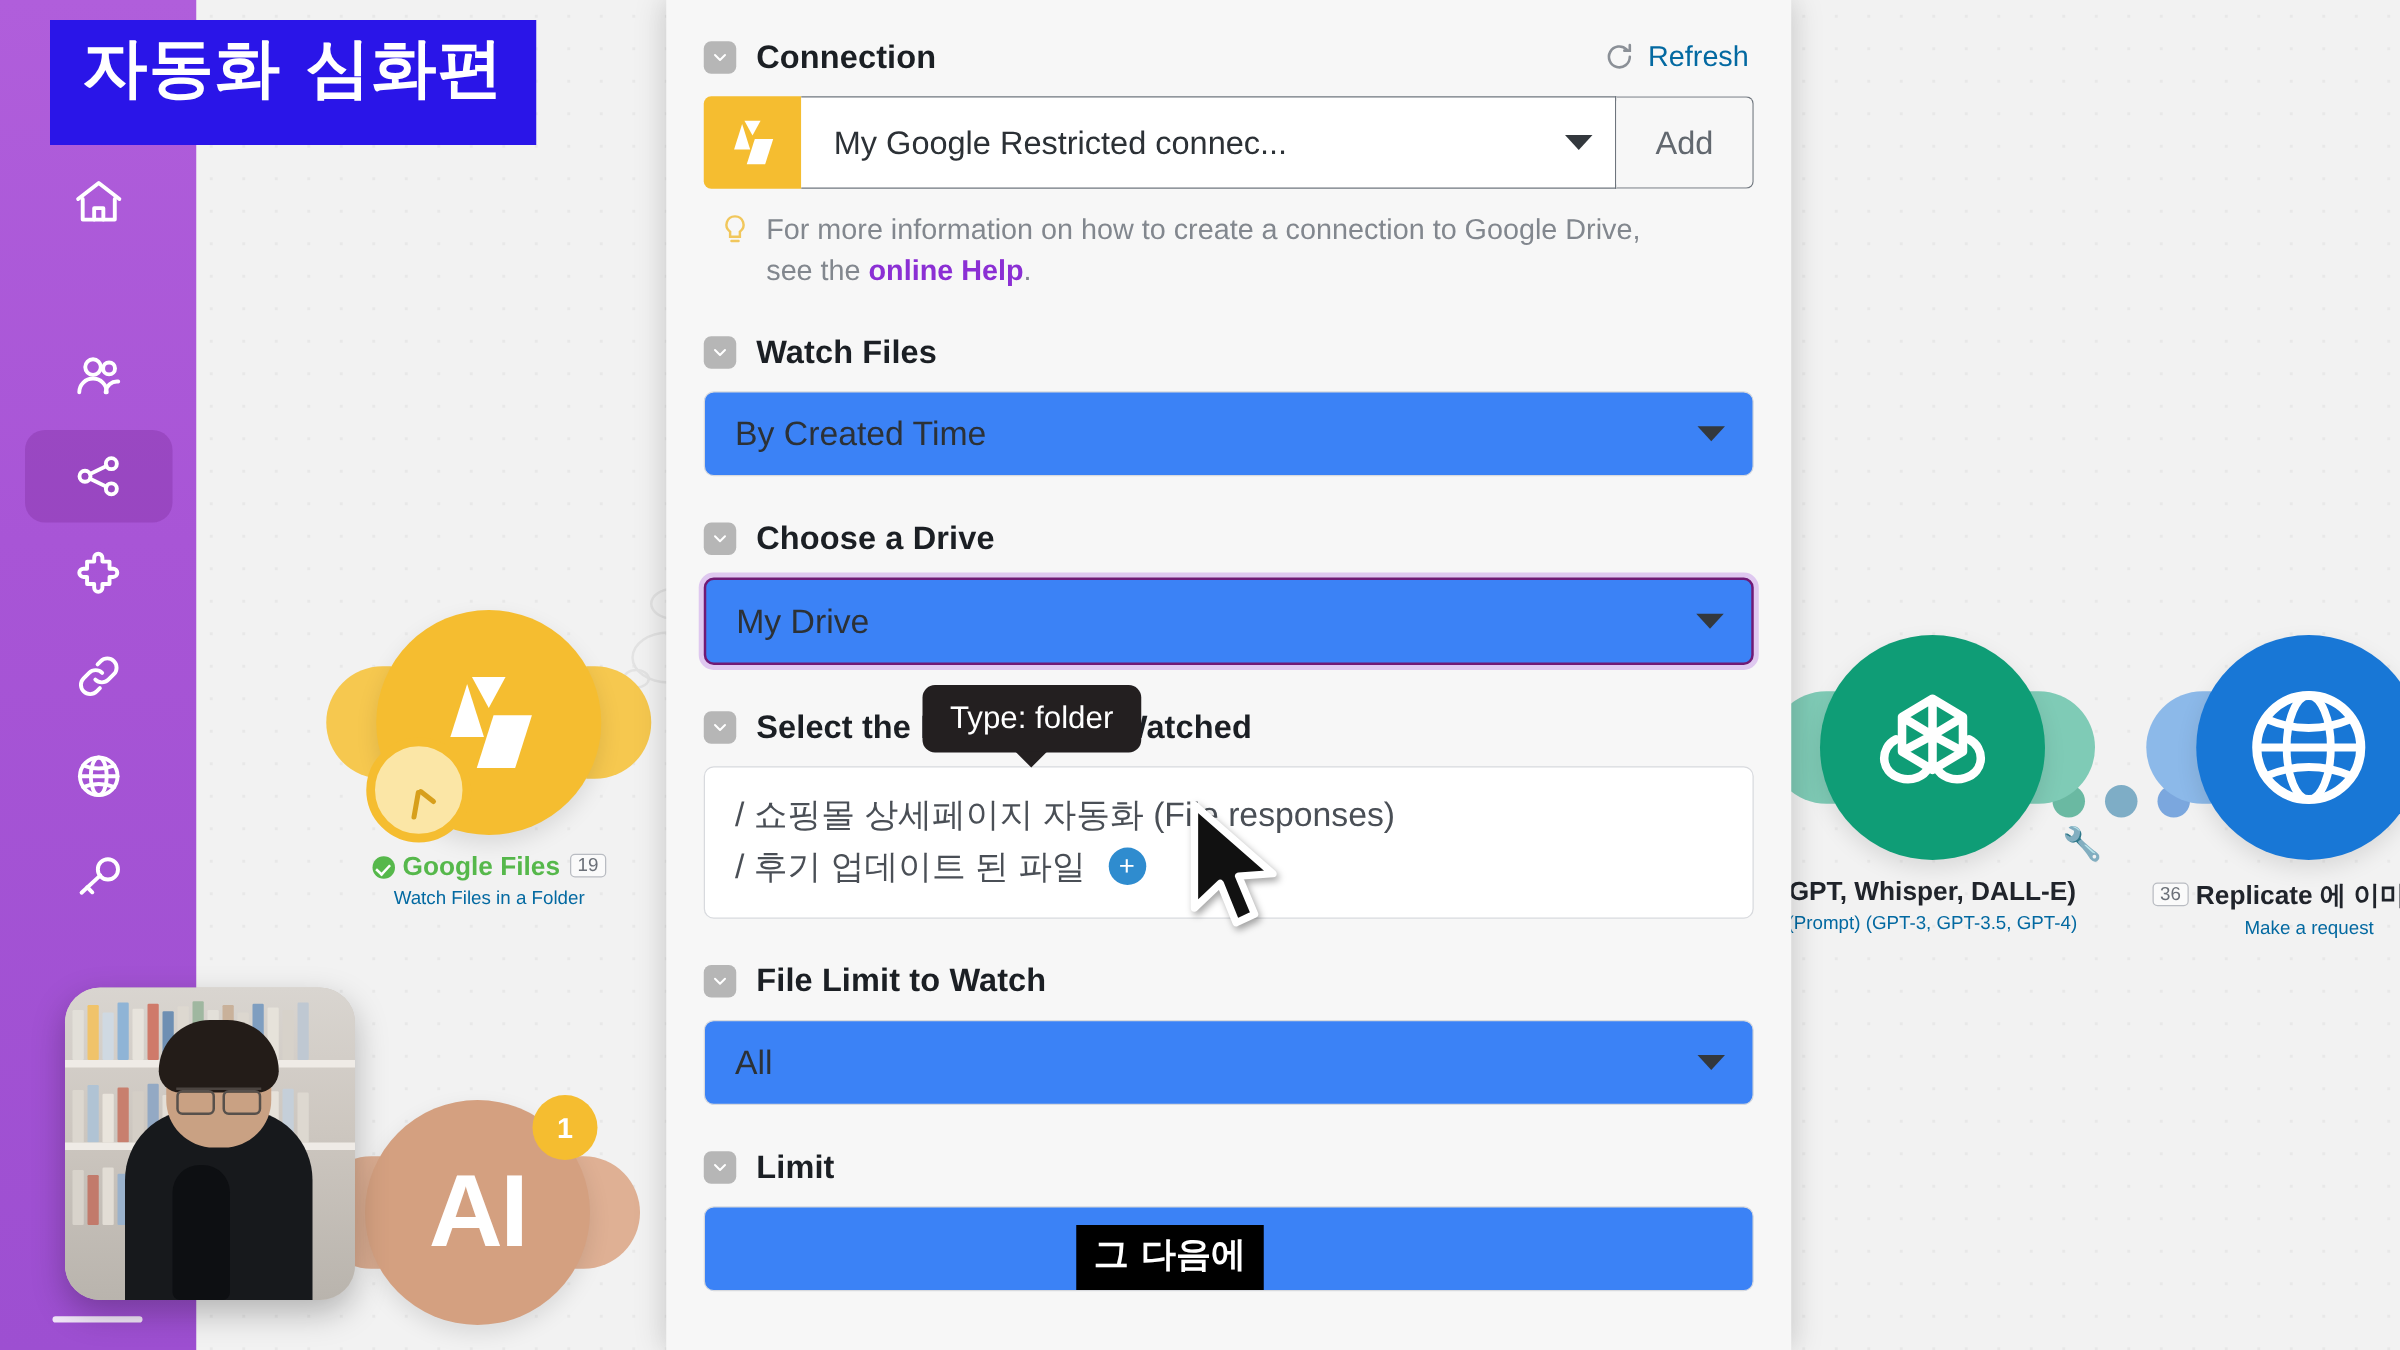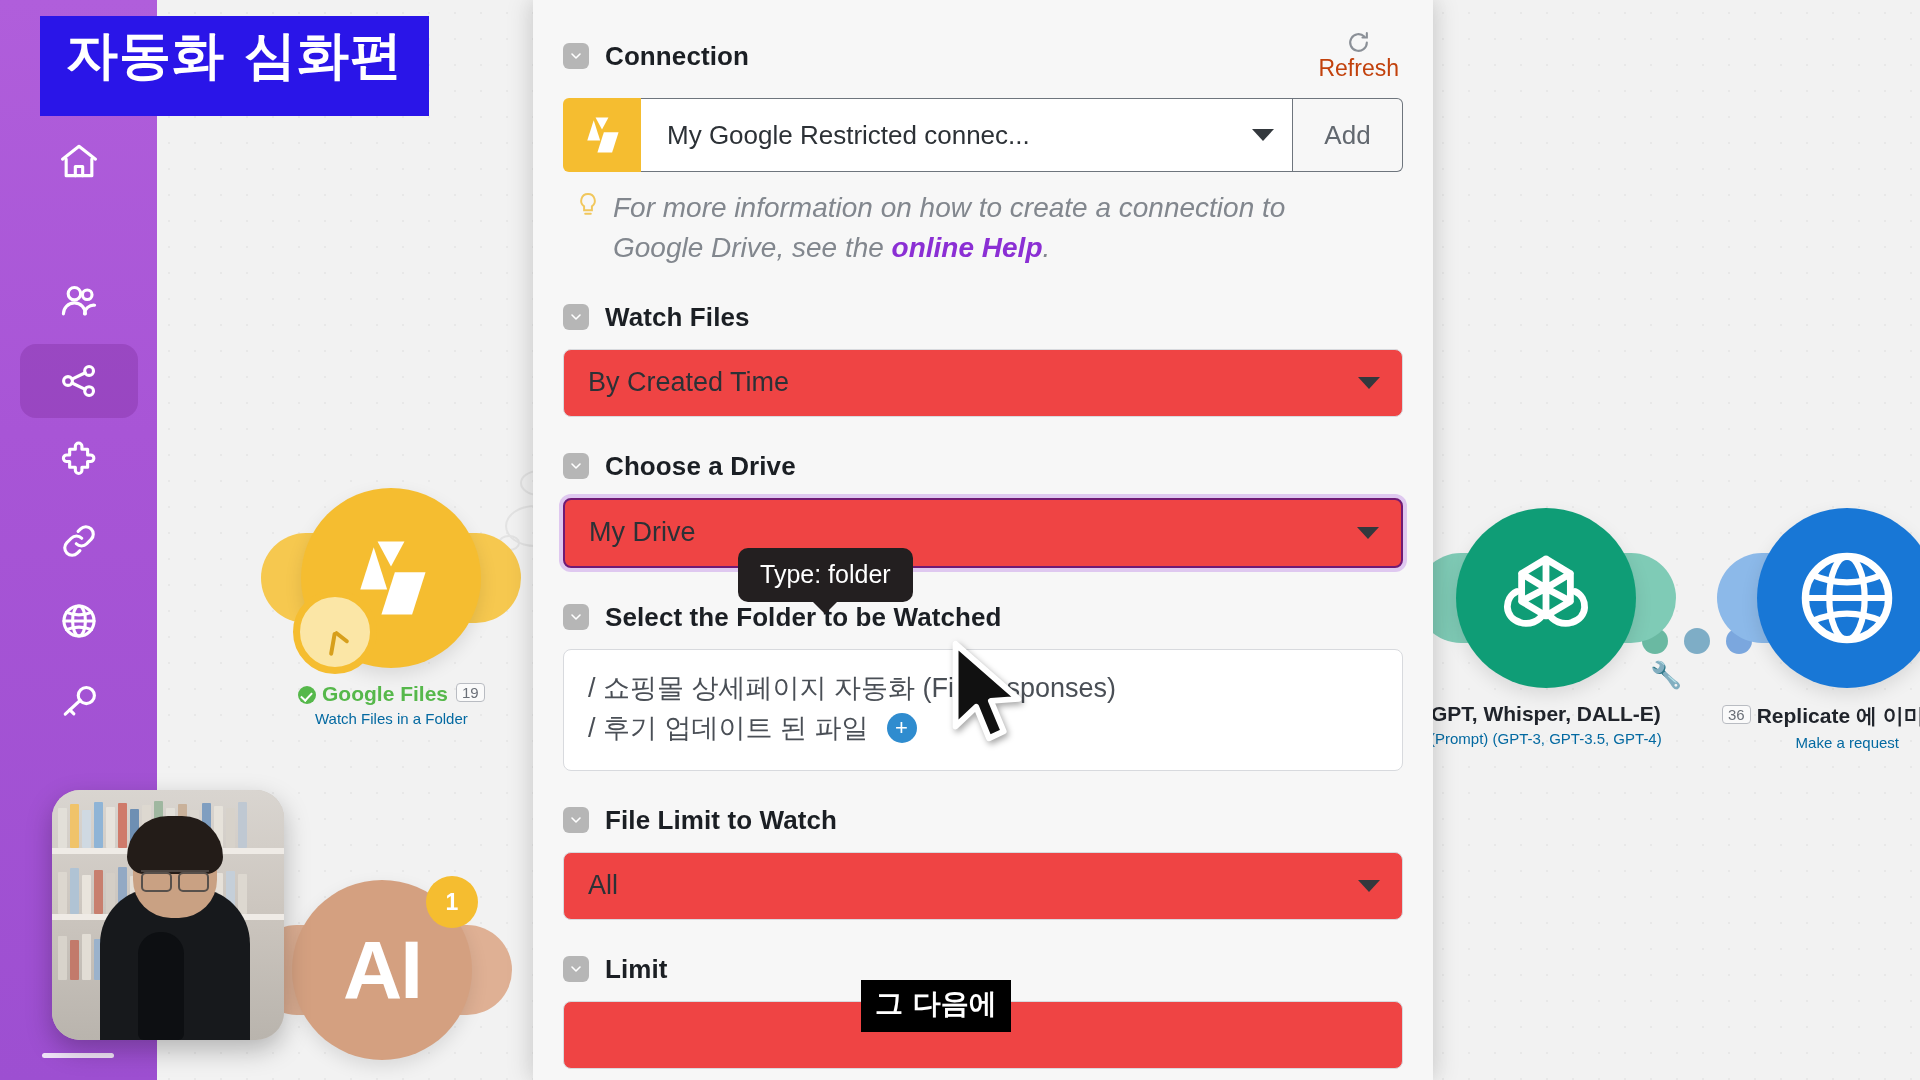--- a/index.html
+++ b/index.html
@@ -166,22 +166,22 @@
   .row-head { display: flex; align-items: center; gap: 16px; }
   .toggle-box {
     width: 26px; height: 26px; border-radius: 6px; background: #b6b6b6;
     display: flex; align-items: center; justify-content: center; flex: 0 0 26px;
   }
   .toggle-box svg { width: 16px; height: 16px; }
   .toggle-box svg path { stroke: #fff; stroke-width: 2.4; fill: none; stroke-linecap: round; stroke-linejoin: round; }
   .sec-title { font-size: 26px; font-weight: 700; color: #1b1f24; letter-spacing: .1px; }
 
   .refresh-btn {
-    margin-left: auto; display: flex; align-items: center; 
-    color: #c2410c; font-size: 23px; padding-right: 4px; flex-direction: column;
+    margin-left: auto; display: flex; align-items: center; gap: 10px;
+    color: #0369a1; font-size: 23px; padding-right: 4px;
   }
   .refresh-btn svg { width: 25px; height: 25px; }
   .refresh-btn svg * { stroke: #8b9097; fill: none; stroke-width: 2; stroke-linecap: round; }
 
   .conn-row { display: flex; margin-top: 16px; height: 74px; }
   .conn-icon {
     width: 78px; background: #f5bd30; border-radius: 6px 0 0 6px;
     display: flex; align-items: center; justify-content: center; flex: 0 0 78px;
   }
   .conn-select {
@@ -195,25 +195,25 @@
     display: flex; align-items: center; justify-content: center;
     font-size: 26px; color: #62686f;
   }
   .caret { width: 0; height: 0; border-left: 11px solid transparent; border-right: 11px solid transparent;
            border-top: 12px solid #33383d; margin-left: 14px; }
 
   .hint { display: flex; gap: 12px; margin-top: 16px; padding-left: 12px; }
   .hint-icon { flex: 0 0 26px; margin-top: 3px; }
   .hint-icon svg { width: 26px; height: 30px; }
   .hint-icon svg * { stroke: #f1c75c; fill: none; stroke-width: 1.8; stroke-linecap: round; }
-  .hint-text { font-size: 28px; line-height: 1.42; color: #82878e; max-width: 700px; font-style: italic; }
+  .hint-text { font-size: 23px; line-height: 1.42; color: #82878e; max-width: 700px; }
   .hint-text a { color: #8b2fd4; text-decoration: none; font-weight: 600; }
 
   .field {
-    margin-top: 16px; height: 68px; background: #ef4444; border: 1px solid #d8dade;
+    margin-top: 16px; height: 68px; background: #3b82f6; border: 1px solid #d8dade;
     border-radius: 8px; display: flex; align-items: center; padding: 0 22px 0 24px;
   }
   .field .val { flex: 1; font-size: 27px; color: #2c3136; }
   .field.focused {
     border: 2px solid #701a75; box-shadow: 0 0 0 4px rgba(176,108,226,.34); height: 70px;
   }
 
   .folder-box {
     margin-top: 16px; background: #fff; border: 1px solid #d8dade; border-radius: 8px;
     padding: 18px 24px 20px 24px; min-height: 122px;

